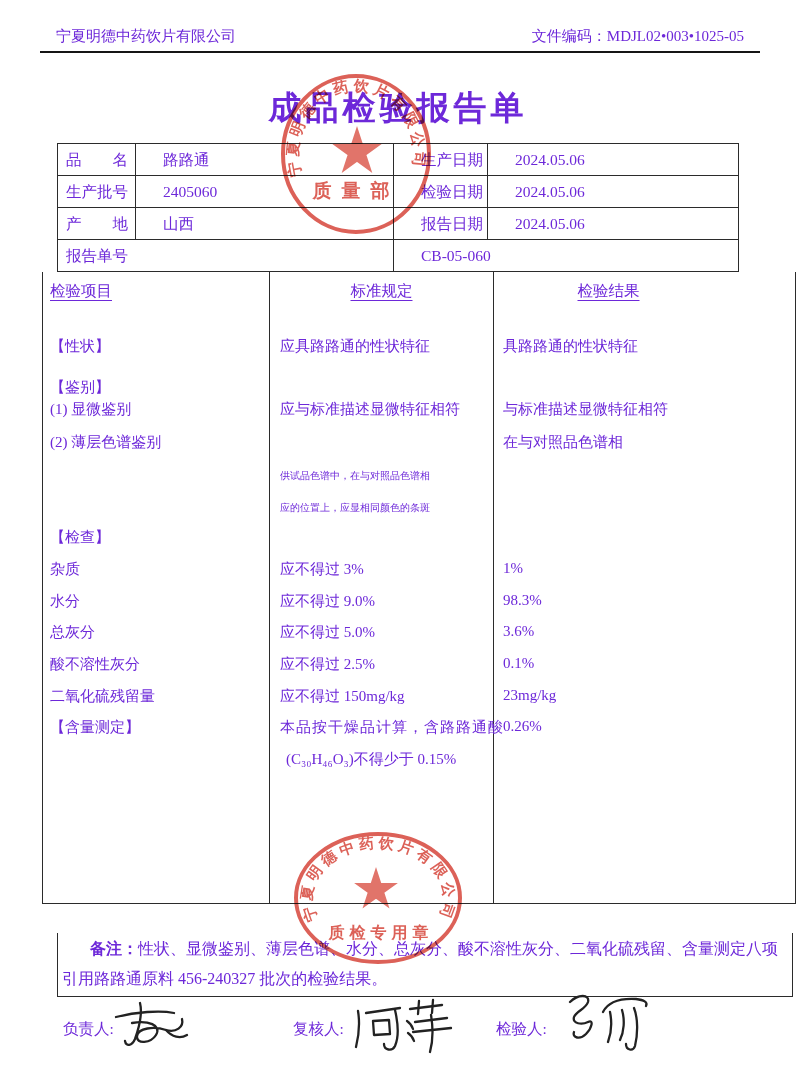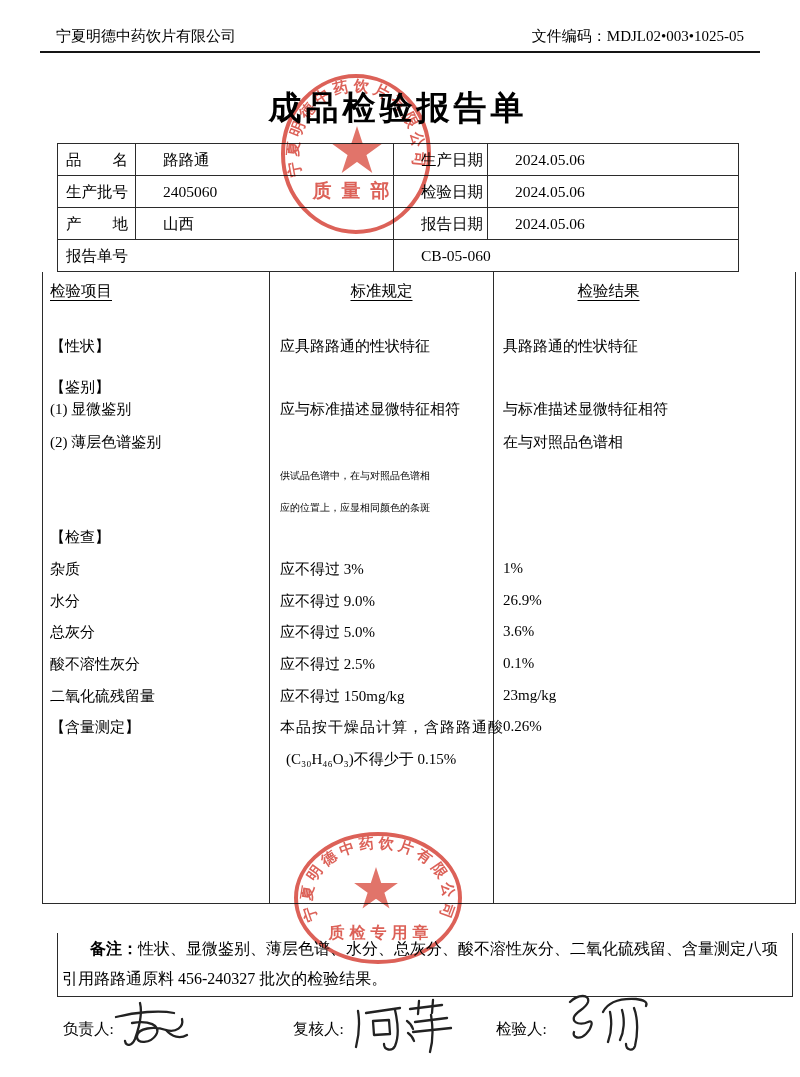--- a/index.html
+++ b/index.html
@@ -1,18 +1,18 @@
 <!DOCTYPE html>
 <html><head>
 <meta charset="utf-8">
 <style>
   html,body { margin:0; padding:0; background:#ffffff; }
   .page {
     position:relative; width:800px; height:1077px; background:#ffffff;
-    font-family:"Liberation Serif","DejaVu Serif",serif; color:#000000;
+    font-family:"Liberation Serif","DejaVu Serif",serif; color:#6d28d9;
     overflow:hidden;
   }
   .abs { position:absolute; }
 
   
   .company   { left:56px; top:27px; font-size:15px; }
   .doccode   { right:56px; top:27px; font-size:15px; }
   .head-rule { left:40px; top:51px; width:720px; height:2px; background:#151515; }
 
   
@@ -139,21 +139,21 @@
       <span class="c1">【检查】</span>
     </div>
     <div class="line" style="top:288px">
       <span class="c1">杂质</span>
       <span class="c2">应不得过 3%</span>
       <span class="c3">1%</span>
     </div>
     <div class="line" style="top:320px">
       <span class="c1">水分</span>
       <span class="c2">应不得过 9.0%</span>
-      <span class="c3">26.9%</span>
+      <span class="c3">98.3%</span>
     </div>
     <div class="line" style="top:351px">
       <span class="c1">总灰分</span>
       <span class="c2">应不得过 5.0%</span>
       <span class="c3">3.6%</span>
     </div>
     <div class="line" style="top:383px">
       <span class="c1">酸不溶性灰分</span>
       <span class="c2">应不得过 2.5%</span>
       <span class="c3">0.1%</span>

